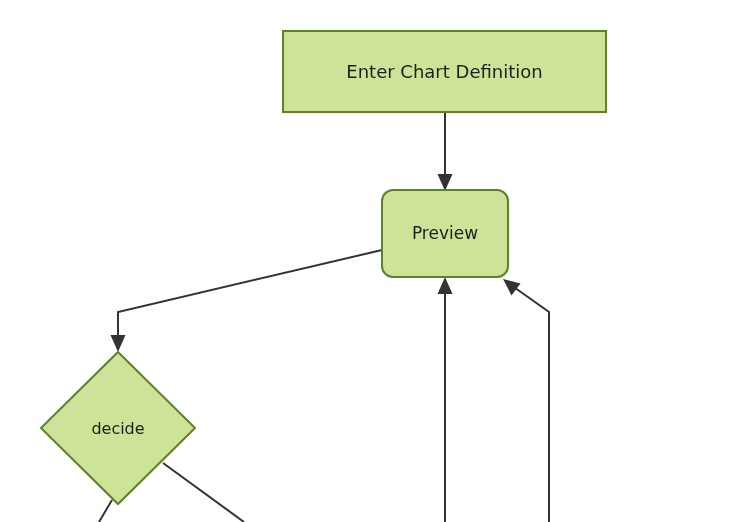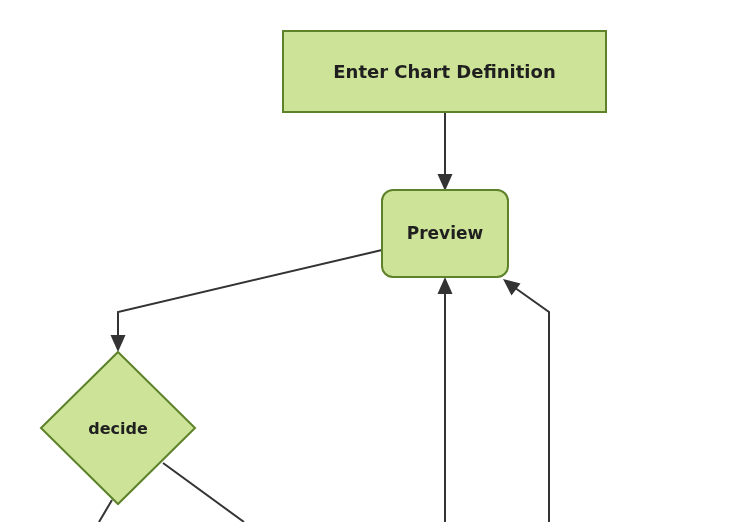--- a/index.html
+++ b/index.html
@@ -11,21 +11,20 @@
     width: 740px;
     height: 522px;
     overflow: hidden;
     font-family: "DejaVu Sans", "Liberation Sans", sans-serif;
   }
   #canvas {
     position: relative;
     width: 740px;
     height: 522px;
     background: #ffffff;
-    font-weight: bold;
   }
   svg.diagram {
     position: absolute;
     top: 0;
     left: 0;
     width: 740px;
     height: 522px;
     display: block;
   }
   .node-shape {

